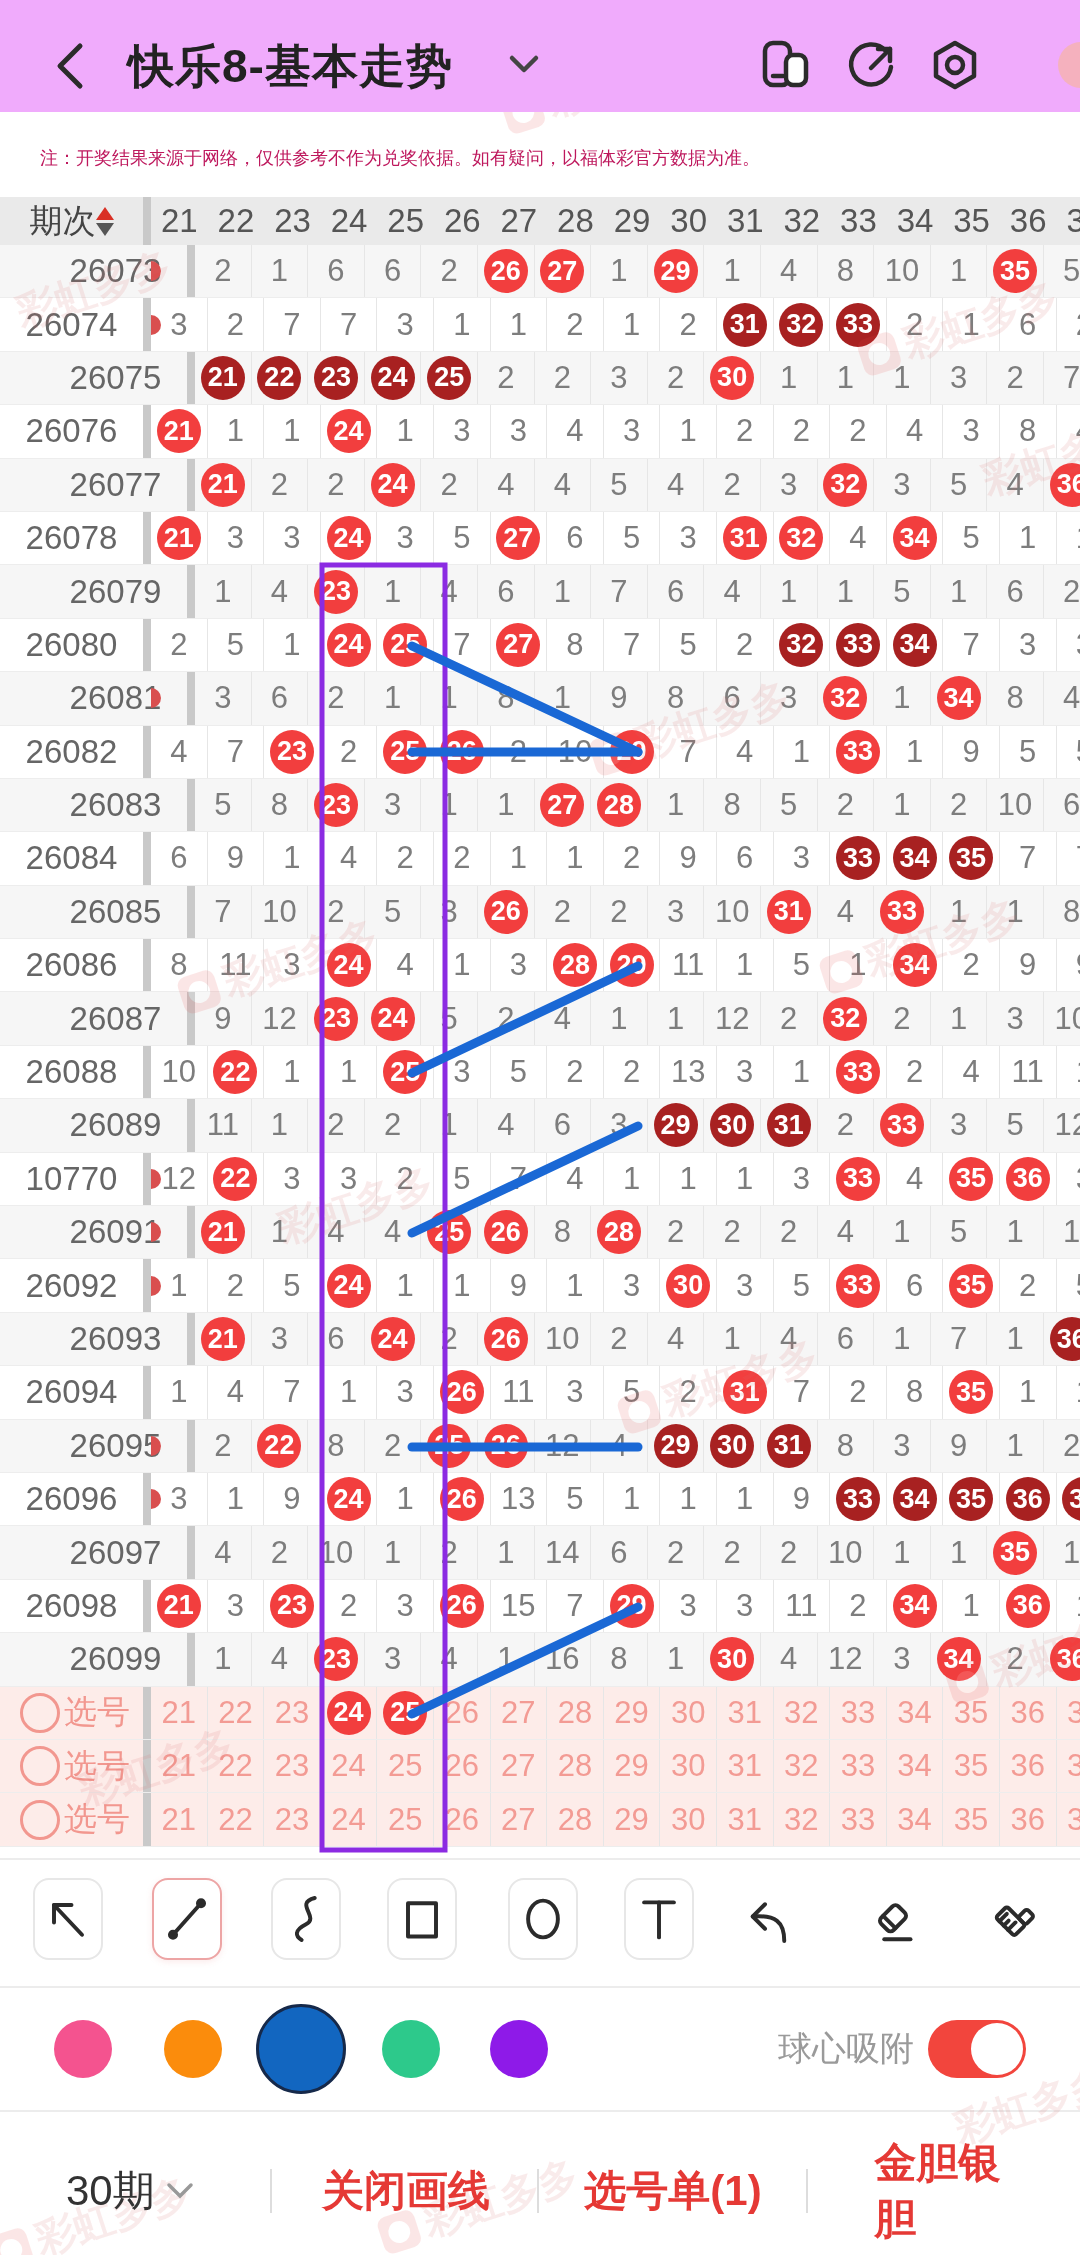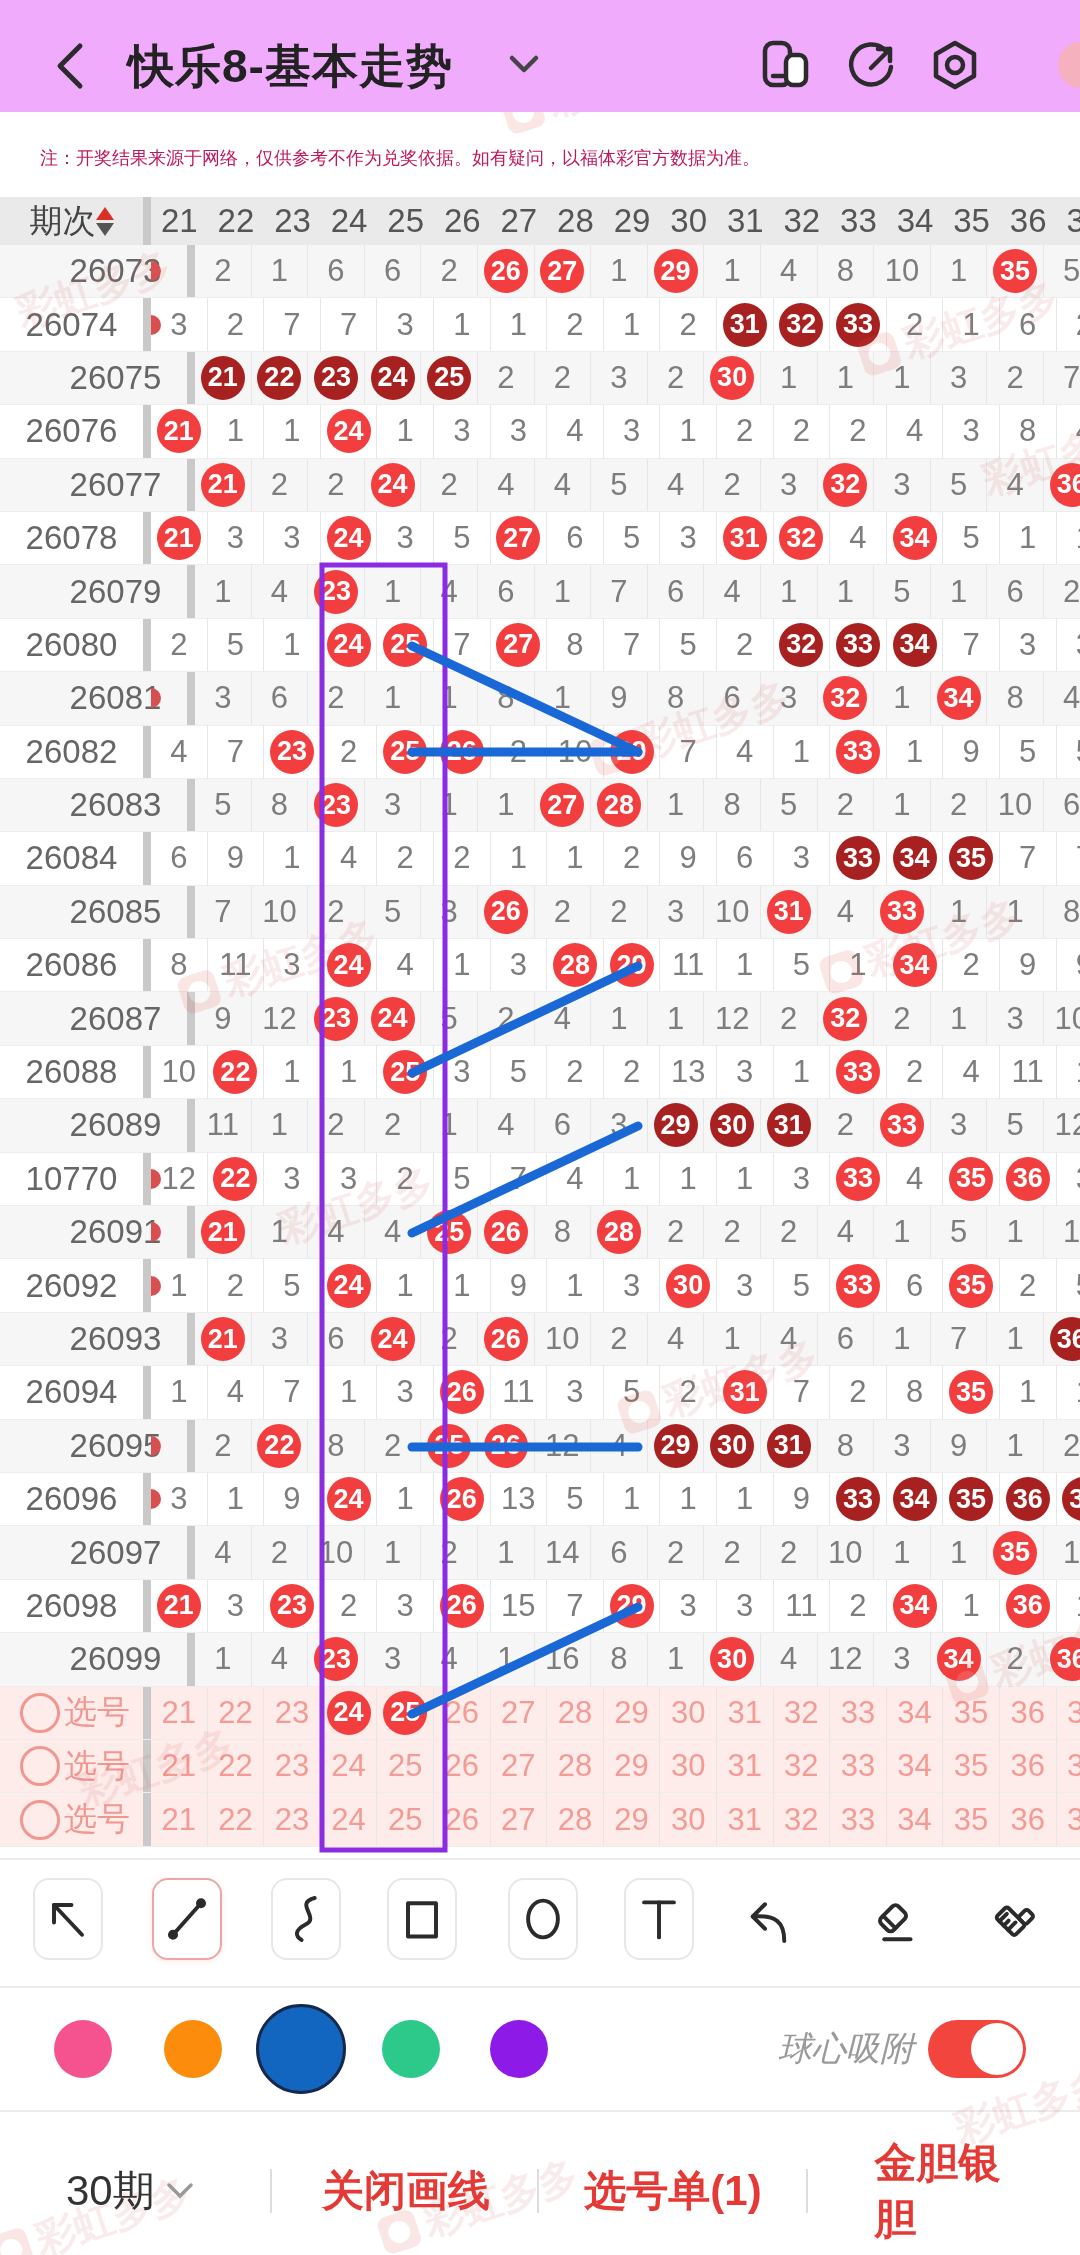--- a/index.html
+++ b/index.html
@@ -45,21 +45,21 @@
   .overlay{position:absolute;left:0;top:0;width:1080px;height:2255px;pointer-events:none;z-index:6;}
   
   .sep{position:absolute;left:0;width:1080px;height:2px;background:#ececec;}
   .toolbar{position:absolute;left:0;top:1872px;width:1080px;height:100px;z-index:10;}
   .tool-box{position:absolute;top:6px;width:70px;height:82px;border:2px solid #e7e7e7;border-radius:16px;
             background:#fff;display:flex;align-items:center;justify-content:center;box-sizing:border-box;}
   .tool-box.selected{border-color:#eda5a5;box-shadow:0 2px 6px rgba(230,120,120,.15);}
   .tool-plain{position:absolute;top:18px;width:60px;height:60px;display:flex;align-items:center;justify-content:center;}
   .tool-svg{stroke:#2b2b2b;fill:none;stroke-width:4.5;stroke-linecap:round;stroke-linejoin:round;}
   
-  .palette{position:absolute;left:0;top:1990px;width:1080px;height:118px;z-index:10;font-style:italic;}
+  .palette{position:absolute;left:0;top:1990px;width:1080px;height:118px;z-index:10;}
   .dot{position:absolute;border-radius:50%;top:50%;transform:translate(-50%,-50%);}
   .snap-label{position:absolute;right:166px;top:50%;transform:translateY(-50%);font-size:34px;color:#9a9a9a;}
   .toggle{position:absolute;left:928px;top:50%;transform:translateY(-50%);width:98px;height:58px;border-radius:29px;
           background:#f2453d;}
   .knob{position:absolute;right:3px;top:3px;width:52px;height:52px;border-radius:50%;background:#fff;}
   
   .bottombar{position:absolute;left:0;top:2112px;width:1080px;height:157px;z-index:10;display:flex;align-items:center;}
   .period-select{position:absolute;left:66px;display:flex;align-items:center;gap:10px;font-size:42px;color:#333;}
   .bb-item{position:absolute;font-size:42px;color:#e53935;font-weight:600;transform:translateX(-50%);}
   .bb-div{position:absolute;width:2px;height:44px;background:#ddd;top:50%;transform:translateY(-50%);}

